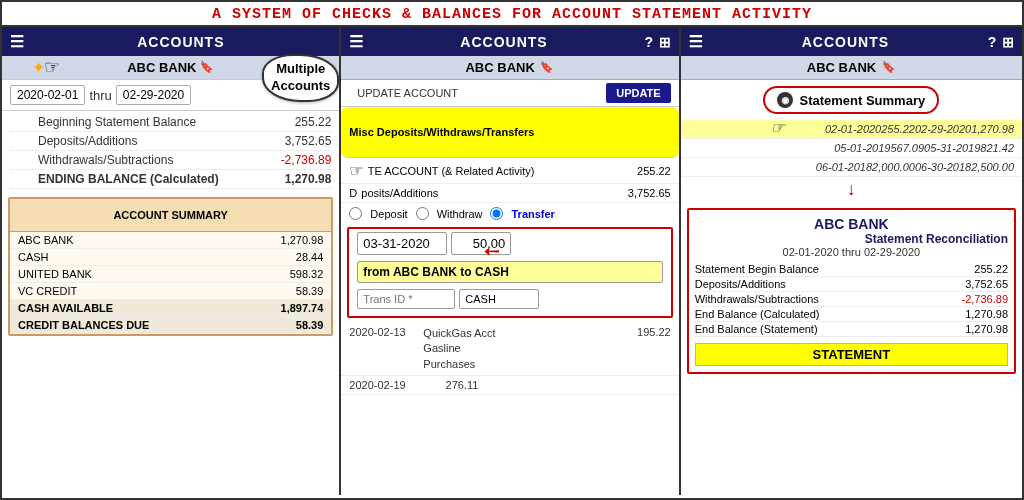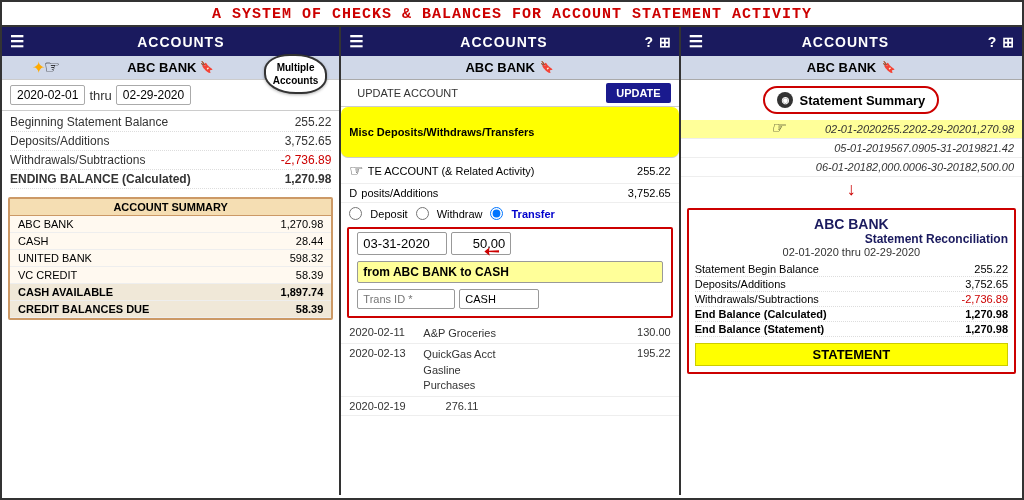--- a/index.html
+++ b/index.html
@@ -98,37 +98,37 @@
     }
     .summary-row {
       display: flex;
       justify-content: space-between;
       padding: 2px 0;
       border-bottom: 1px dotted #ddd;
     }
     .summary-row.bold-row {
       font-weight: bold;
     }
-    .summary-row .label { color: #333; }
+    .summary-row .label { color: #333; margin-left: 28px; }
     .summary-row .value { color: #333; text-align: right; }
     .summary-row .value.negative { color: #cc0000; }
 
     
     .account-summary-box {
       border: 2px solid #cc9966;
       margin: 6px 6px;
       background: #fff9f0;
       border-radius: 2px;
     }
     .account-summary-title {
       background: #f5deb3;
       text-align: center;
       font-size: 11px;
       font-weight: bold;
-      padding: 2px;
+      padding: 10px;
       border-bottom: 1px solid #cc9966;
     }
     .acct-row {
       display: flex;
       justify-content: space-between;
       padding: 2px 8px;
       font-size: 11px;
       border-bottom: 1px solid #eee;
     }
     .acct-row.subtotal {
@@ -333,21 +333,21 @@
       margin-bottom: 4px;
     }
     .reconcile-row {
       display: flex;
       justify-content: space-between;
       font-size: 11px;
       padding: 1px 0;
       border-bottom: 1px dotted #ddd;
     }
     .reconcile-row.bold-row {
-      font-weight: bold;
+      font-weight: normal;
     }
     .reconcile-row .neg { color: #cc0000; }
 
     .reconciled-badge {
       background: #ffff00;
       font-size: 13px;
       font-weight: bold;
       text-align: center;
       padding: 3px;
       margin-top: 6px;
@@ -365,21 +365,21 @@
 
     <div class="panel-topbar">
       <span class="hamburger">☰</span>
       <span class="title">ACCOUNTS</span>
     </div>
 
     <div style="position:relative; display:flex; align-items:center; justify-content:center; padding:4px; border-bottom:1px solid #ccc; background:#d0d8e8;">
       <span style="font-size:13px;font-weight:bold;">ABC BANK</span>
       <span style="font-size:11px; margin-left:4px;">🔖</span>
 
-      <div class="cloud-bubble" style="top:-2px;right:12px;border-radius:40% 50% 40% 50%;padding:5px 7px;font-size:10px;line-height:1.3;">
+      <div class="cloud-bubble" style="top:-2px;right:0;border-radius:40% 50% 40% 50%;padding:5px 7px;font-size:13px;line-height:1.3;">
         Multiple<br>Accounts
       </div>
 
       <span style="position:absolute;left:30px;top:2px;font-size:16px;color:#ffaa00;">✦</span>
       <span style="position:absolute;left:42px;top:0px;font-size:18px;">☞</span>
     </div>
 
     <div class="date-range-row">
       <div class="date-box">2020-02-01</div>
       <span class="thru-label">thru</span>
@@ -494,25 +494,20 @@
       </div>
 
       <div class="transfer-inputs-row">
         <input class="trans-id-input" type="text" placeholder="Trans ID *" style="">
         <input class="cash-input input-box" type="text" value="CASH" style="">
       </div>
     </div>
 
     <div class="tx-list">
       <div class="tx-row">
-        <span class="tx-date">2020-02-11</span>
-        <span class="tx-desc">A&amp;P Groceries</span>
-        <span class="tx-amount">130.00</span>
-      </div>
-      <div class="tx-row">
         <span class="tx-date">2020-02-13</span>
         <span class="tx-desc" style="line-height:1.4;">QuickGas Acct<br>Gasline<br>Purchases</span>
         <span class="tx-amount">195.22</span>
       </div>
       <div class="tx-row">
         <span class="tx-date">2020-02-19</span>
         <span class="tx-amount">276.11</span>
       </div>
     </div>
   </div>

